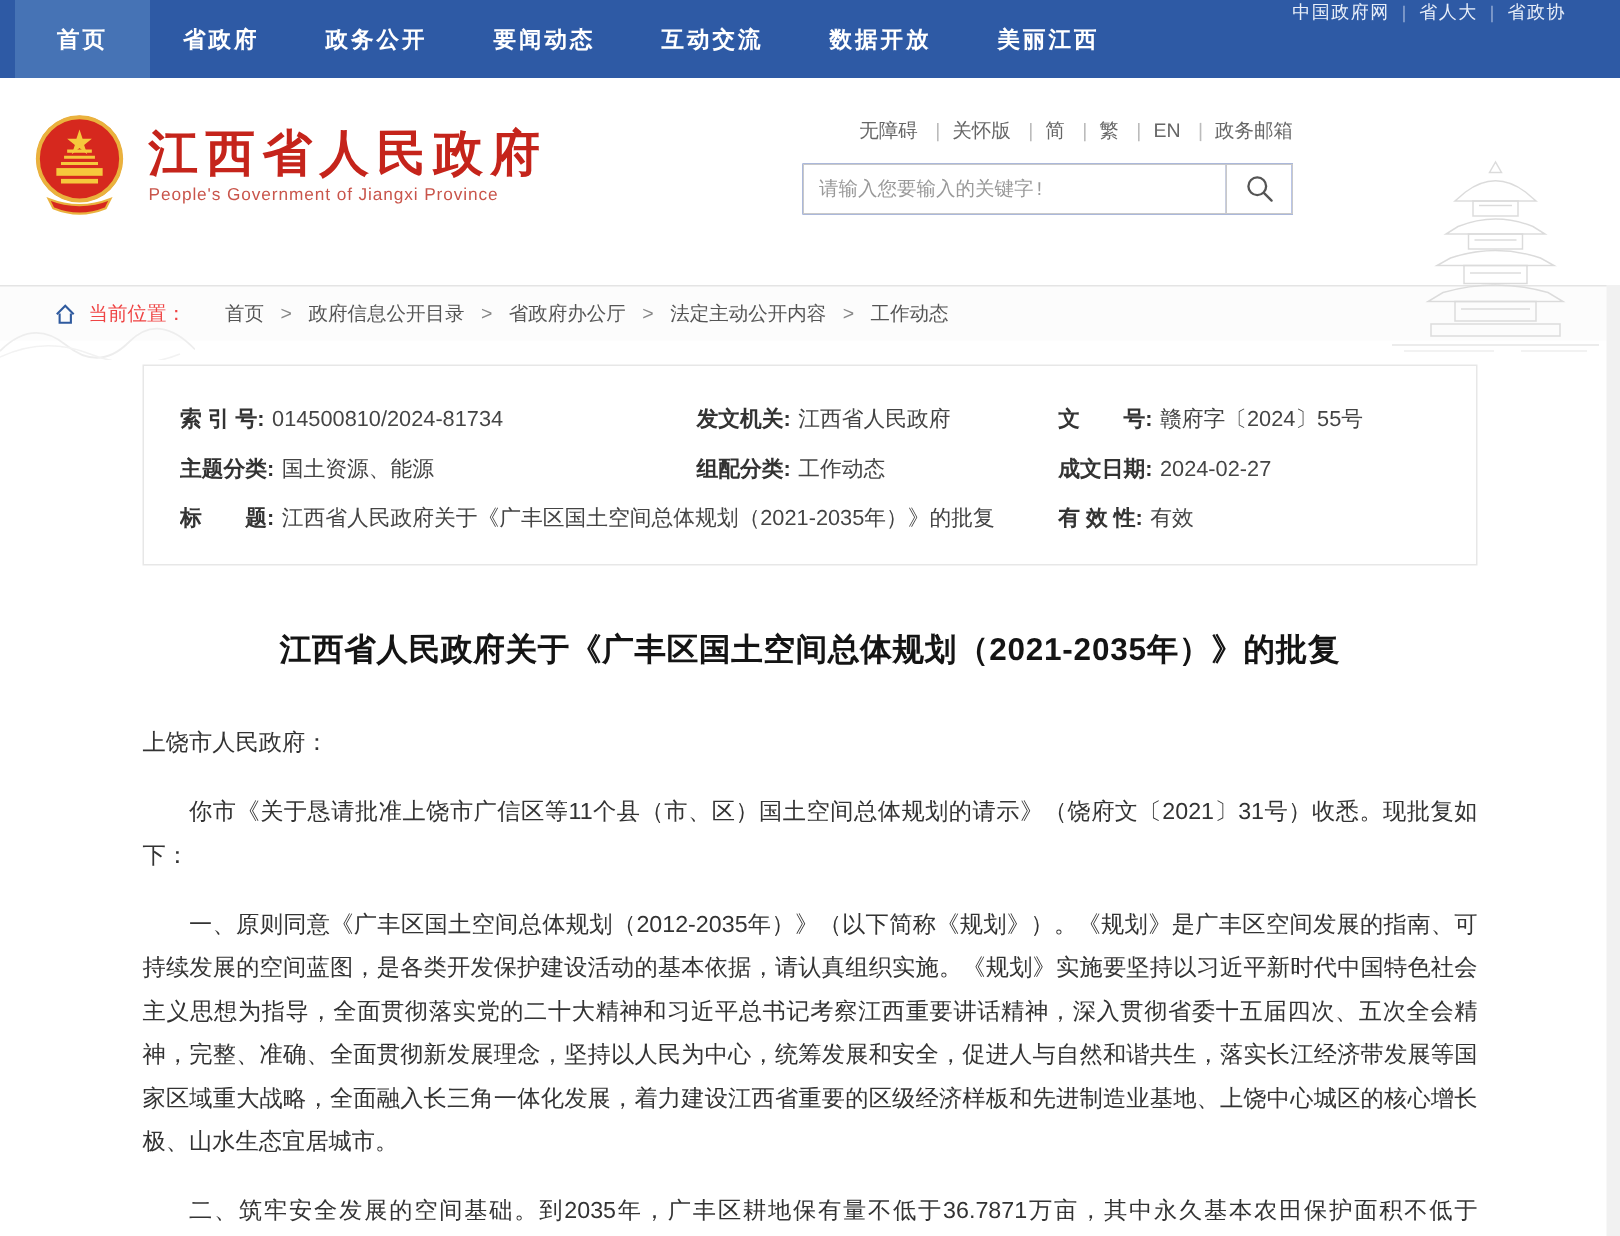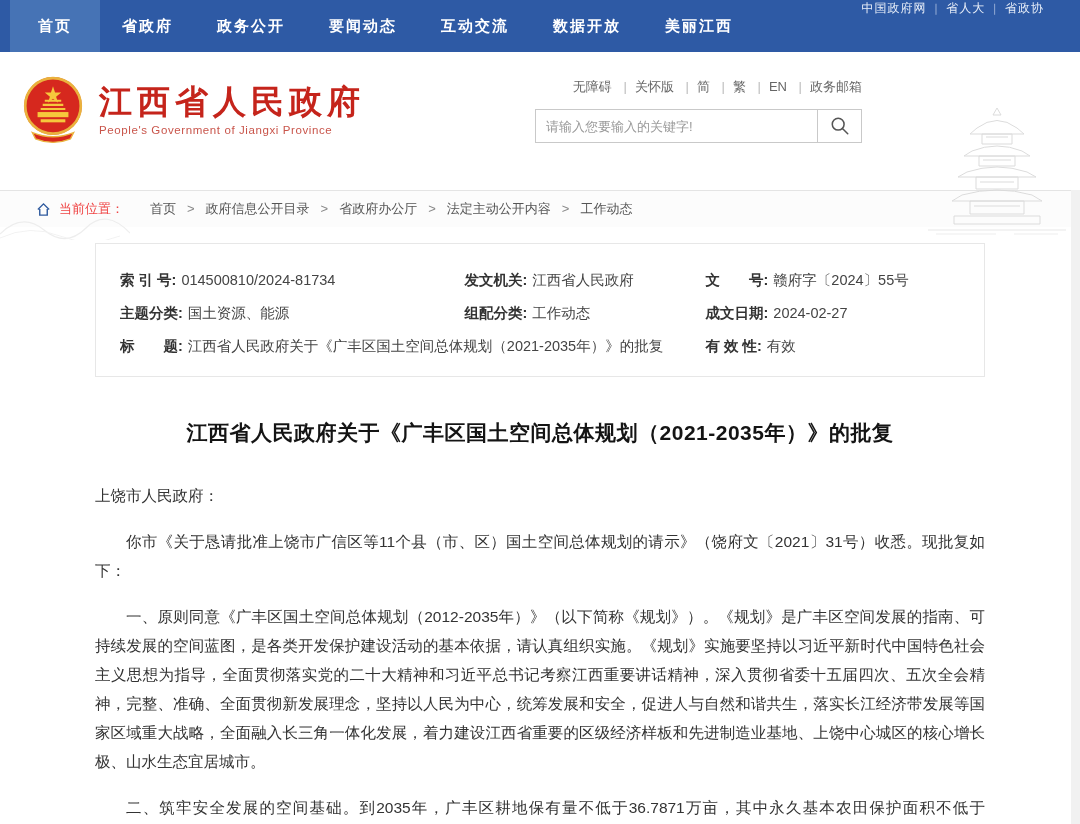--- a/index.html
+++ b/index.html
@@ -21,21 +21,21 @@
 
   
   .header{height:138px;position:relative;background:#fff;}
   .logo{position:absolute;left:20px;top:22px;display:flex;align-items:center;gap:13px;}
   .site-name{color:#c5241b;font-size:33px;font-weight:800;letter-spacing:5px;line-height:1;}
   .site-en{color:#c9554b;font-size:11.5px;font-weight:400;letter-spacing:.6px;margin-top:6px;}
   .header-right{position:absolute;left:535px;top:26px;width:327px;}
   .qlinks{text-align:right;font-size:13px;color:#666;}
   .qlinks a{color:#666;text-align:right;}
   .qlinks a + a::before{content:"|";color:#bbb;margin:0 8px;}
-  .searchbar{margin-top:13px;display:flex;height:32px;border:1px solid #c9c9c9;background:#1d4ed8;}
+  .searchbar{margin-top:13px;display:flex;height:32px;border:1px solid #c9c9c9;background:#1d4ed8;font-family:Liberation Mono, monospace;}
   .searchbar input{flex:1;border:none;outline:none;padding:0 10px;font-size:13px;color:#333;font-family:inherit;}
   .searchbar input::placeholder{color:#9a9a9a;}
   .search-btn{width:44px;border:none;border-left:1px solid #c9c9c9;background:#fff;display:flex;align-items:center;justify-content:center;cursor:pointer;}
   .header-art{position:absolute;right:8px;top:52px;opacity:.95;}
   .header-art-left{position:absolute;left:0;top:146px;opacity:.9;}
 
   
   .breadcrumb{height:36px;border-top:1px solid #e4e4e4;background:#fcfcfc;display:flex;align-items:center;padding-left:36px;font-size:13px;color:#555;}
   .crumb-label{margin:0 26px 0 8px;color:#ef4444;}
   .crumb{color:#555;}

